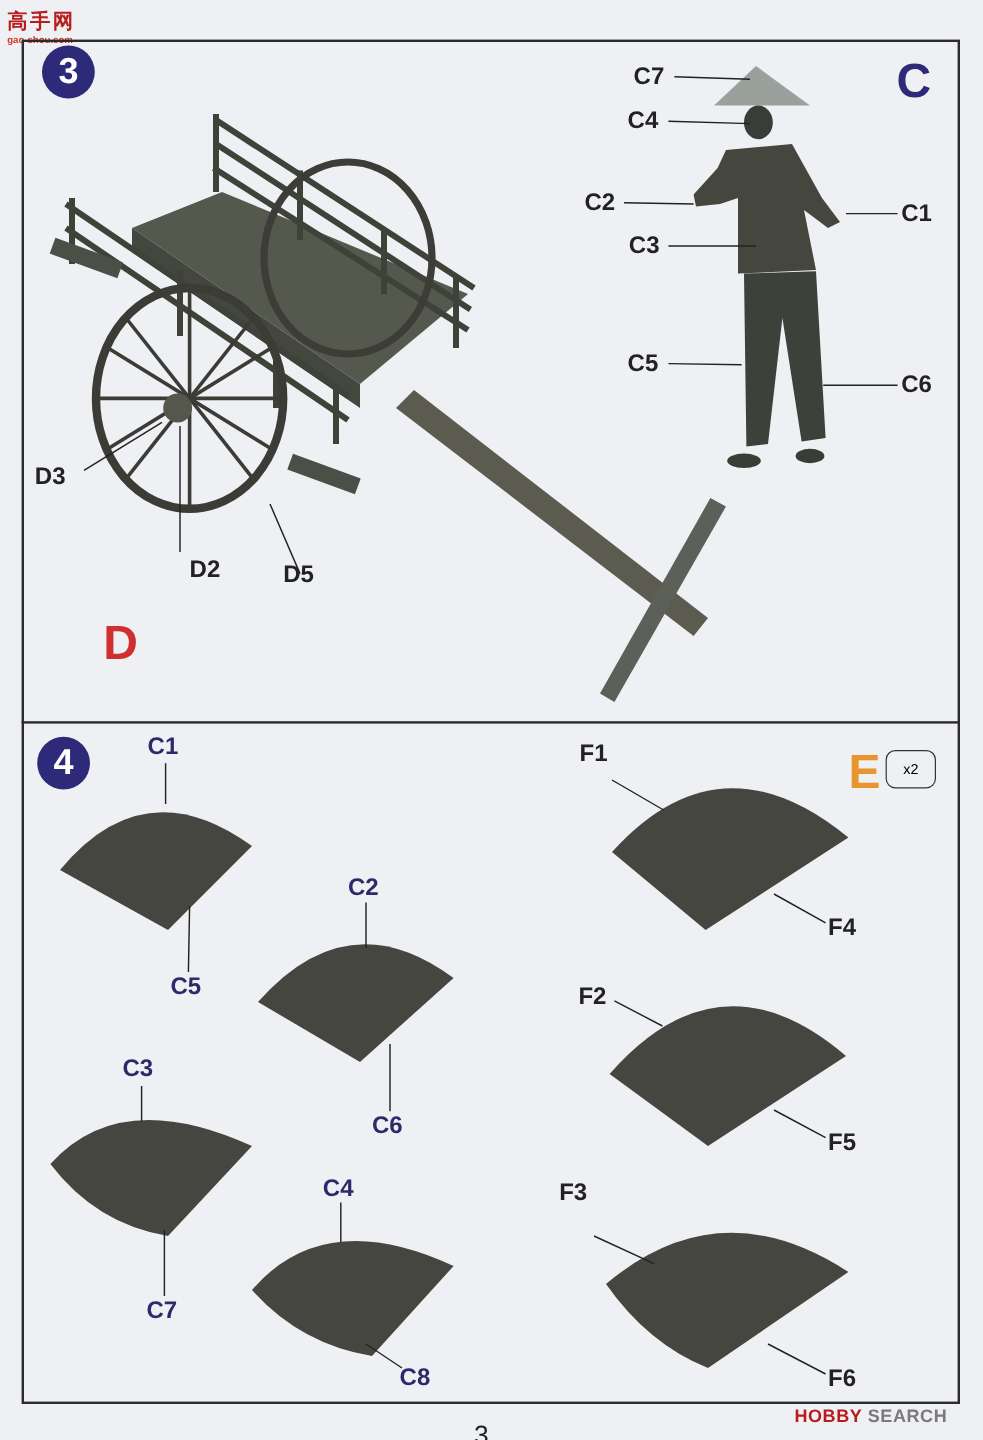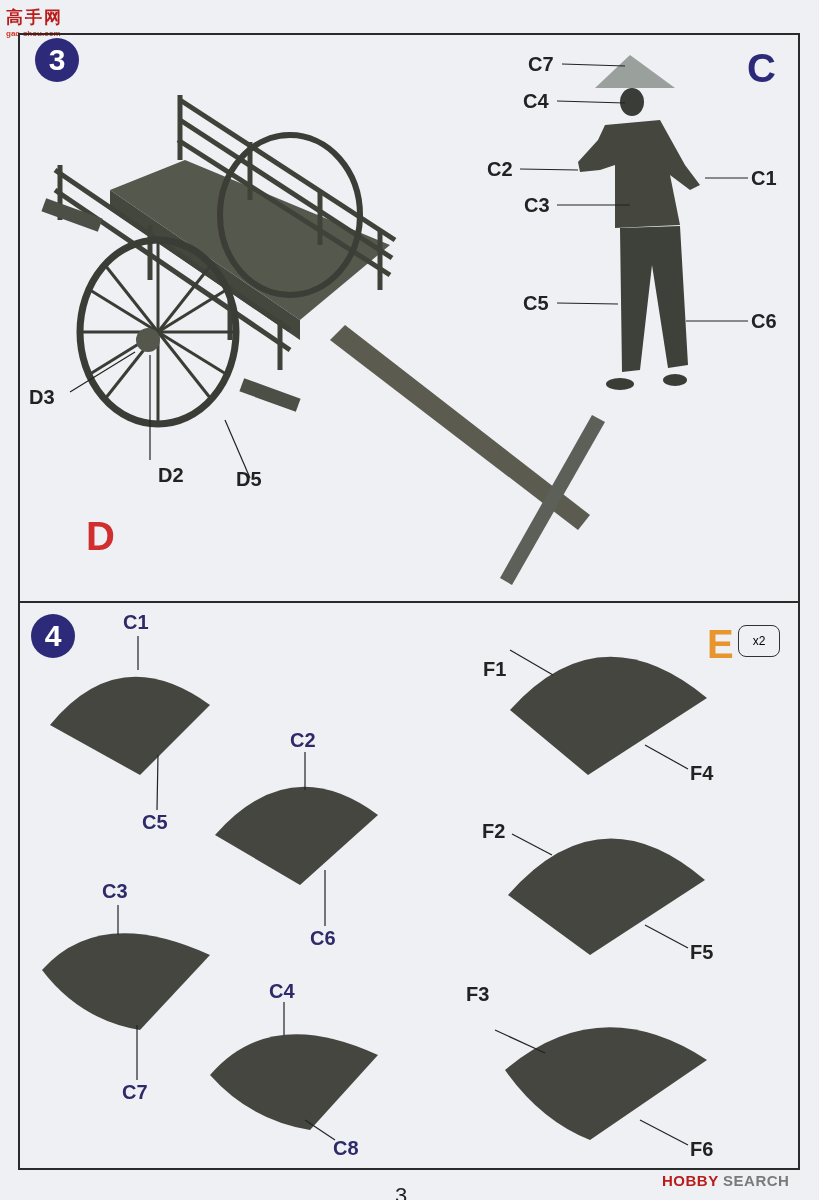--- a/index.html
+++ b/index.html
@@ -155,21 +155,21 @@
 
 <div class="lbl blue" style="left:123px;top:612px;">C1</div>
 <div class="lbl blue" style="left:142px;top:812px;">C5</div>
 <div class="lbl blue" style="left:290px;top:730px;">C2</div>
 <div class="lbl blue" style="left:310px;top:928px;">C6</div>
 <div class="lbl blue" style="left:102px;top:881px;">C3</div>
 <div class="lbl blue" style="left:122px;top:1082px;">C7</div>
 <div class="lbl blue" style="left:269px;top:981px;">C4</div>
 <div class="lbl blue" style="left:333px;top:1138px;">C8</div>
 
-<div class="lbl" style="left:483px;top:659px;">F1</div>
+<div class="lbl" style="left:483px;top:618px;">F1</div>
 <div class="lbl" style="left:690px;top:763px;">F4</div>
 <div class="lbl" style="left:482px;top:821px;">F2</div>
 <div class="lbl" style="left:690px;top:942px;">F5</div>
 <div class="lbl" style="left:466px;top:984px;">F3</div>
 <div class="lbl" style="left:690px;top:1139px;">F6</div>
 
 <div class="wm">
   <span class="h">HOBBY</span>
   <span>SEARCH</span>
 </div>

